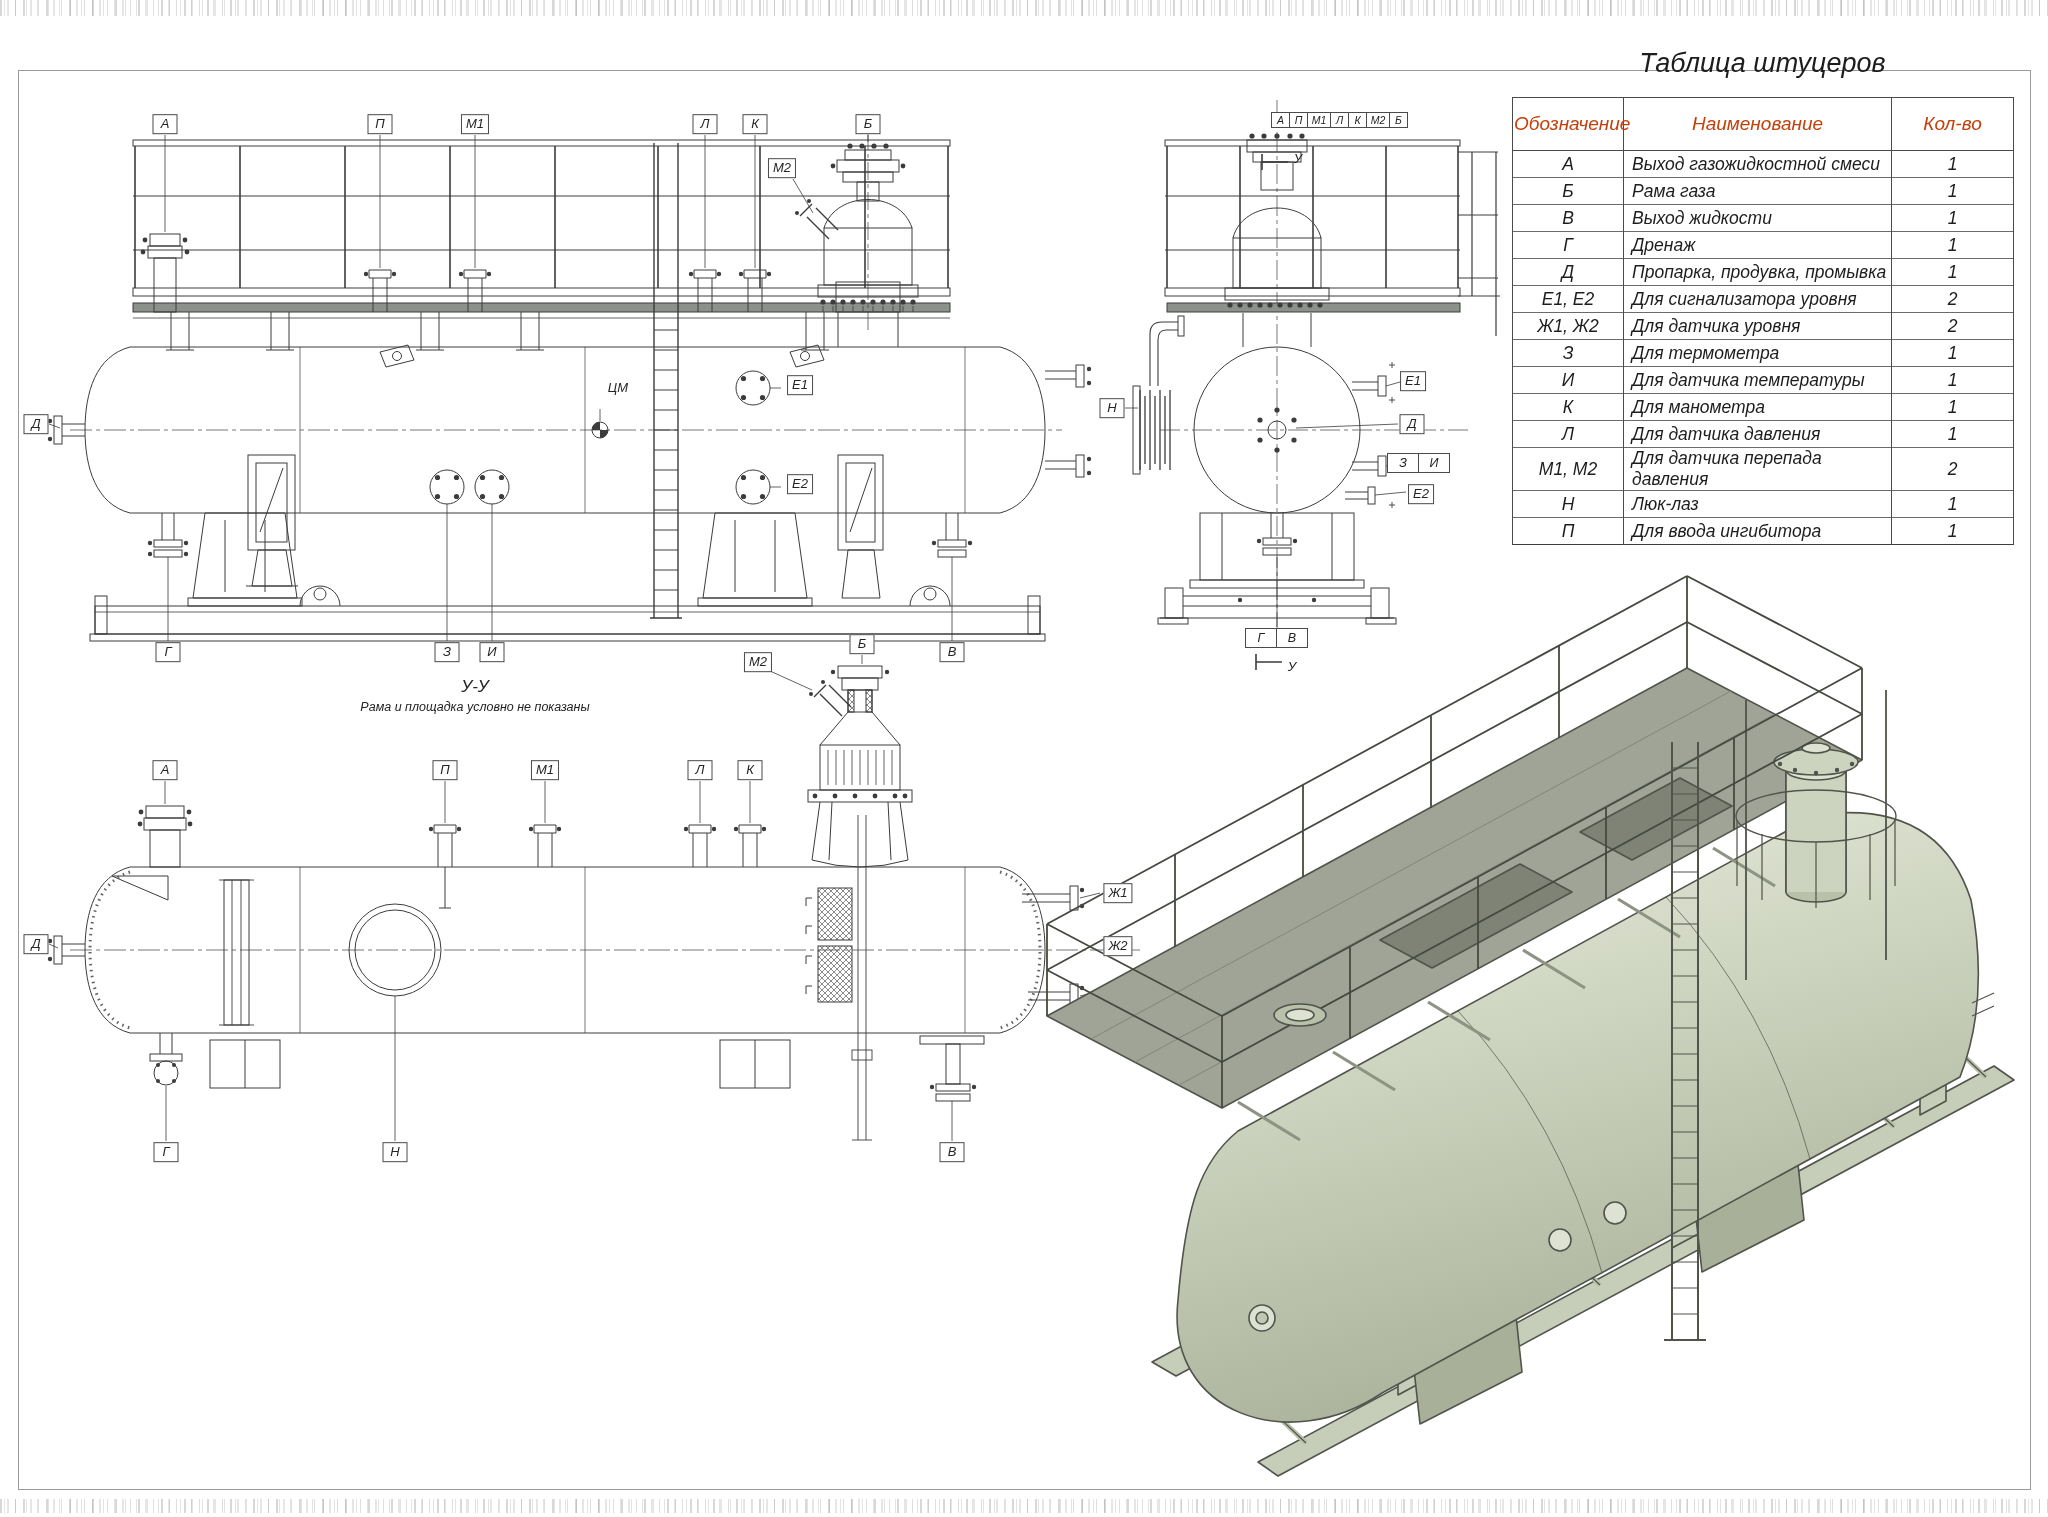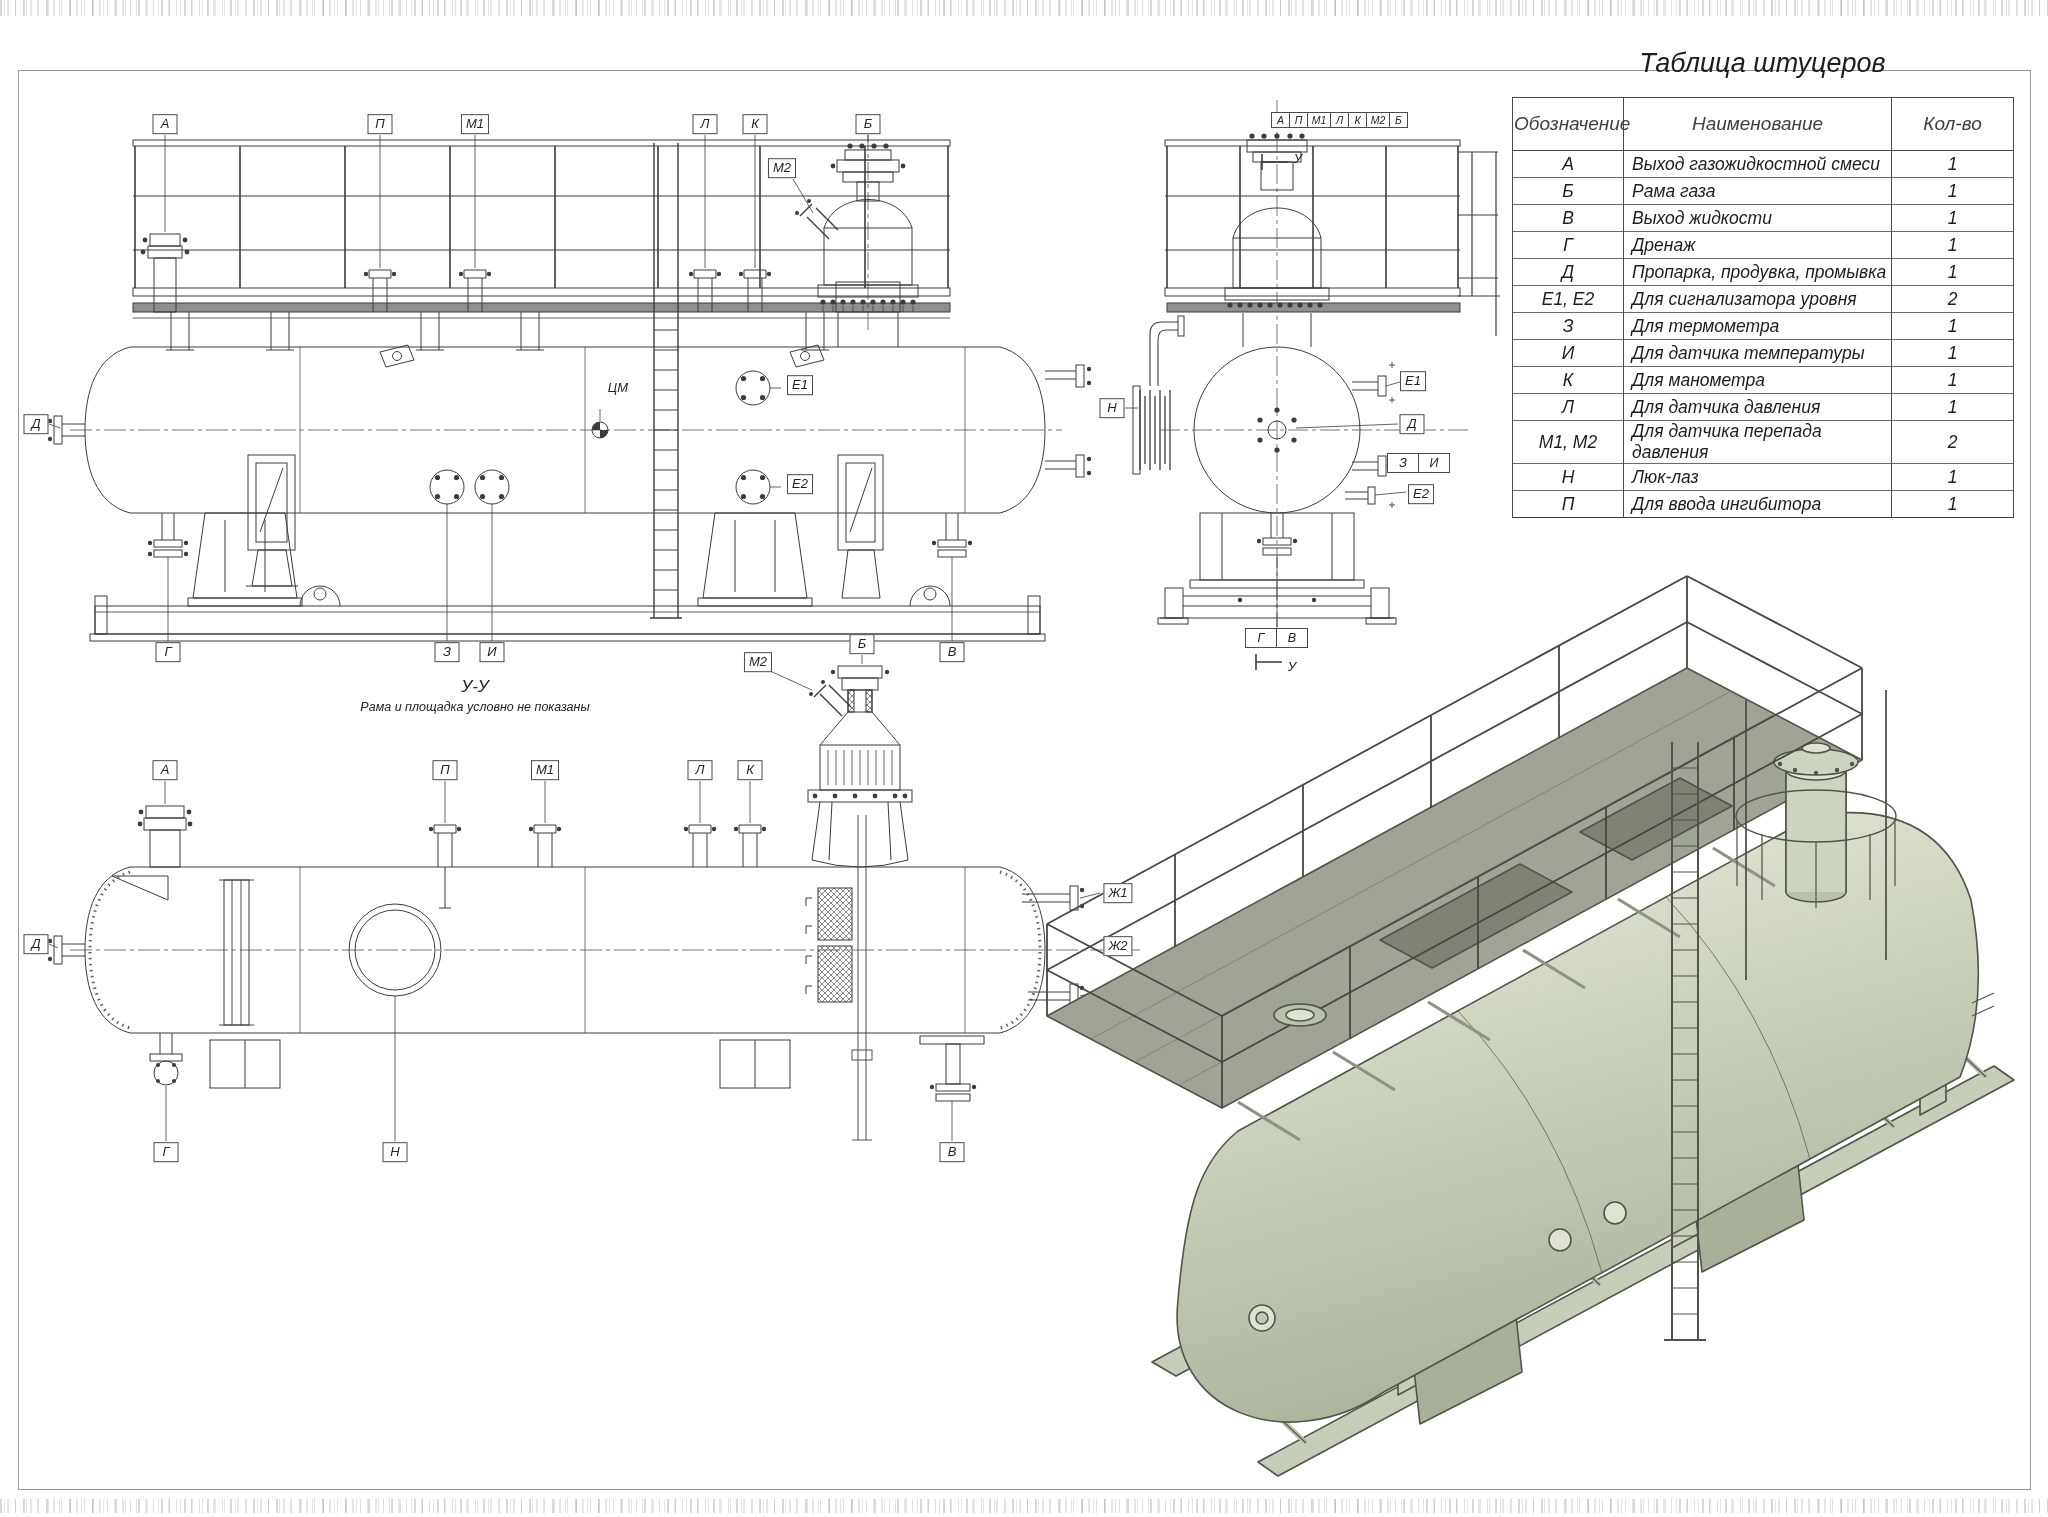--- a/index.html
+++ b/index.html
@@ -22,21 +22,21 @@
        font:italic 10.5px "Liberation Sans",sans-serif;color:#242424;text-align:center;line-height:14px;}
   .dblbox{position:absolute;display:flex;transform:translate(-50%,-50%);}
   .dblbox .cell{border:1px solid #4a4a4a;margin-left:-1px;background:#fff;min-width:24px;height:16px;
        font:italic 12.5px "Liberation Sans",sans-serif;color:#242424;text-align:center;line-height:16px;padding:1px 3px;}
   .freetext{position:absolute;transform:translate(-50%,-50%);font:italic 13px "Liberation Sans",sans-serif;color:#242424;white-space:nowrap;}
   #view-title{font:italic 17px "Liberation Sans",sans-serif;}
   #view-note{font:italic 12.5px "Liberation Sans",sans-serif;}
   #table-wrap{position:absolute;left:1512px;top:48px;width:501px;}
   #table-title{text-align:center;font:italic 27px "Liberation Sans",sans-serif;color:#1d1d1d;margin:0 0 18px 0;}
   table.noz{border-collapse:collapse;table-layout:fixed;width:501px;border:1.6px solid #3c3c3c;}
-  table.noz th{font:italic 19px "Liberation Sans",sans-serif;font-weight:normal;height:50px;border:1px solid #4a4a4a;color:#404040;}
+  table.noz th{font:italic 19px "Liberation Sans",sans-serif;font-weight:normal;height:50px;border:1px solid #4a4a4a;color:#c2410c;}
   table.noz td{font:italic 17.5px "Liberation Sans",sans-serif;height:26px;border-left:1px solid #4a4a4a;border-right:1px solid #4a4a4a;border-top:1px solid #6a6a6a;color:#1d1d1d;padding:0;}
   td.c, th.c{text-align:center;}
   td.n{text-align:left;padding-left:8px !important;}
 </style>
 </head>
 <body>
 
 <div id="stage">
   <div id="noise-top" class="noise"></div>
   <div id="noise-bottom" class="noise"></div>
@@ -567,20 +567,25 @@
             <td class="c">Д</td>
             <td class="n">Пропарка, продувка, промывка</td>
             <td class="c">1</td>
           </tr>
         <tr>
             <td class="c">Е1, Е2</td>
             <td class="n">Для сигнализатора  уровня</td>
             <td class="c">2</td>
           </tr>
         <tr>
+            <td class="c">Ж1, Ж2</td>
+            <td class="n">Для датчика уровня</td>
+            <td class="c">2</td>
+          </tr>
+        <tr>
             <td class="c">З</td>
             <td class="n">Для термометра</td>
             <td class="c">1</td>
           </tr>
         <tr>
             <td class="c">И</td>
             <td class="n">Для датчика температуры</td>
             <td class="c">1</td>
           </tr>
         <tr>

